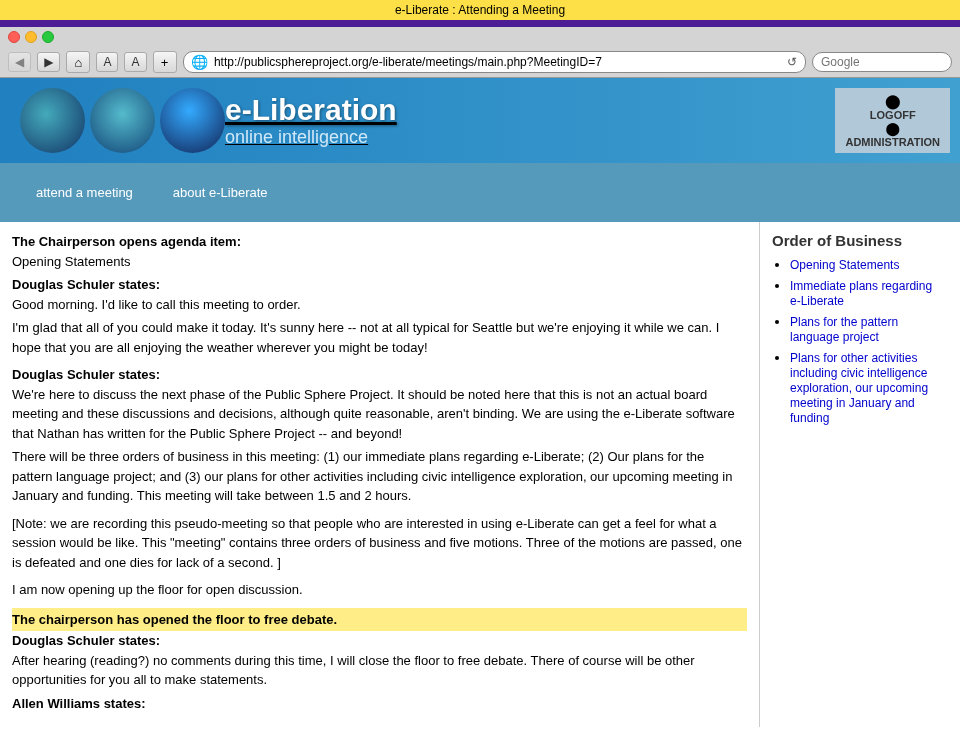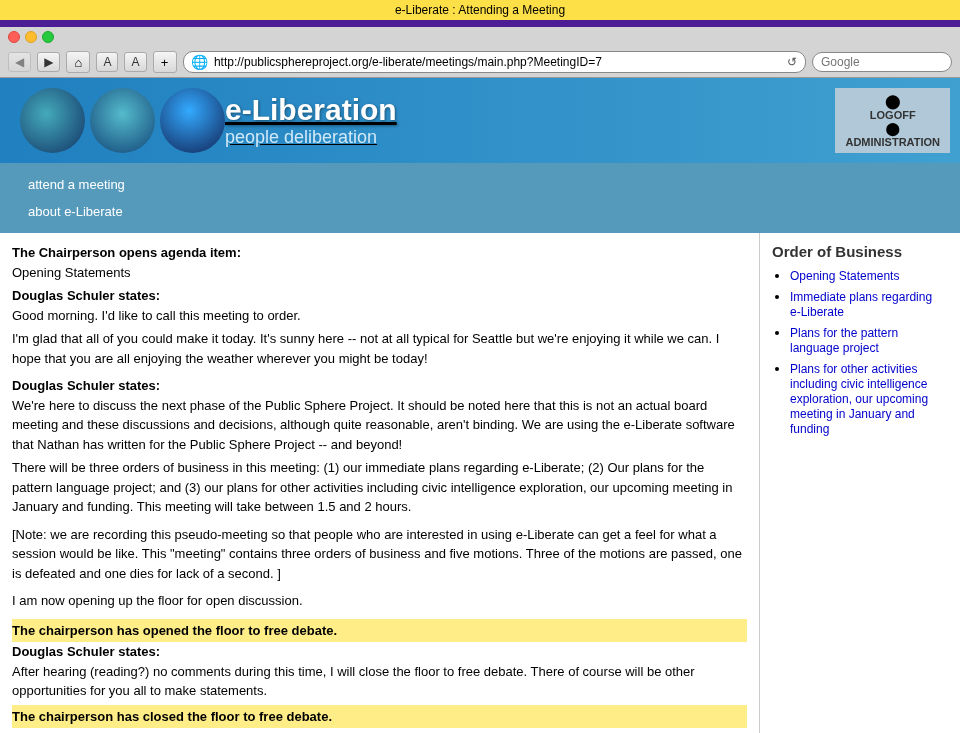--- a/index.html
+++ b/index.html
@@ -104,22 +104,21 @@
       padding: 5px 10px;
       text-align: center;
     }
     .header-right .logoff-icon { font-size: 14px; }
     .header-right a { color: #333; font-size: 11px; font-weight: bold; text-decoration: none; display: block; }
 
     
     .site-nav {
       background: #5599bb;
       display: flex;
-      padding: 8px;
-      flex-direction: column;
+      padding: 16px;
     }
     .site-nav a {
       color: #fff;
       text-decoration: none;
       padding: 6px 20px;
       font-size: 13px;
       display: block;
     }
 
     
@@ -203,21 +202,21 @@
 </div>
 
 <div class="site-header">
   <div class="header-globes">
     <div class="globe globe-1"></div>
     <div class="globe globe-2"></div>
     <div class="globe globe-3"></div>
   </div>
   <div class="header-title">
     <h1>e-Liberation</h1>
-    <h2>people deliberation</h2>
+    <h2>online intelligence</h2>
   </div>
   <div class="header-right">
     <span class="logoff-icon">⬤</span>
     <a href="#">LOGOFF</a>
     <span>⬤</span>
     <a href="#">ADMINISTRATION</a>
   </div>
 </div>
 
 <div class="site-nav">
@@ -242,21 +241,20 @@
       <span>We're here to discuss the next phase of the Public Sphere Project. It should be noted here that this is not an actual board meeting and these discussions and decisions, although quite reasonable, aren't binding. We are using the e-Liberate software that Nathan has written for the Public Sphere Project -- and beyond!</span>
     </div>
     <p>There will be three orders of business in this meeting: (1) our immediate plans regarding e-Liberate; (2) Our plans for the pattern language project; and (3) our plans for other activities including civic intelligence exploration, our upcoming meeting in January and funding. This meeting will take between 1.5 and 2 hours.</p>
     <p>[Note: we are recording this pseudo-meeting so that people who are interested in using e-Liberate can get a feel for what a session would be like. This "meeting" contains three orders of business and five motions. Three of the motions are passed, one is defeated and one dies for lack of a second. ]</p>
     <p>I am now opening up the floor for open discussion.</p>
     <span class="highlight-yellow bold">The chairperson has opened the floor to free debate.</span>
     <div class="section">
       <span class="bold">Douglas Schuler states:</span><br>
       <span>After hearing (reading?) no comments during this time, I will close the floor to free debate. There of course will be other opportunities for you all to make statements.</span>
     </div>
-    <span class="highlight-yellow bold">The chairperson has closed the floor to free debate.</span>
     <div class="section">
       <span class="bold">Allen Williams states:</span><br>
       
     </div>
 
   </div>
 
   <div class="sidebar">
     <h3>Order of Business</h3>
     <ul>

